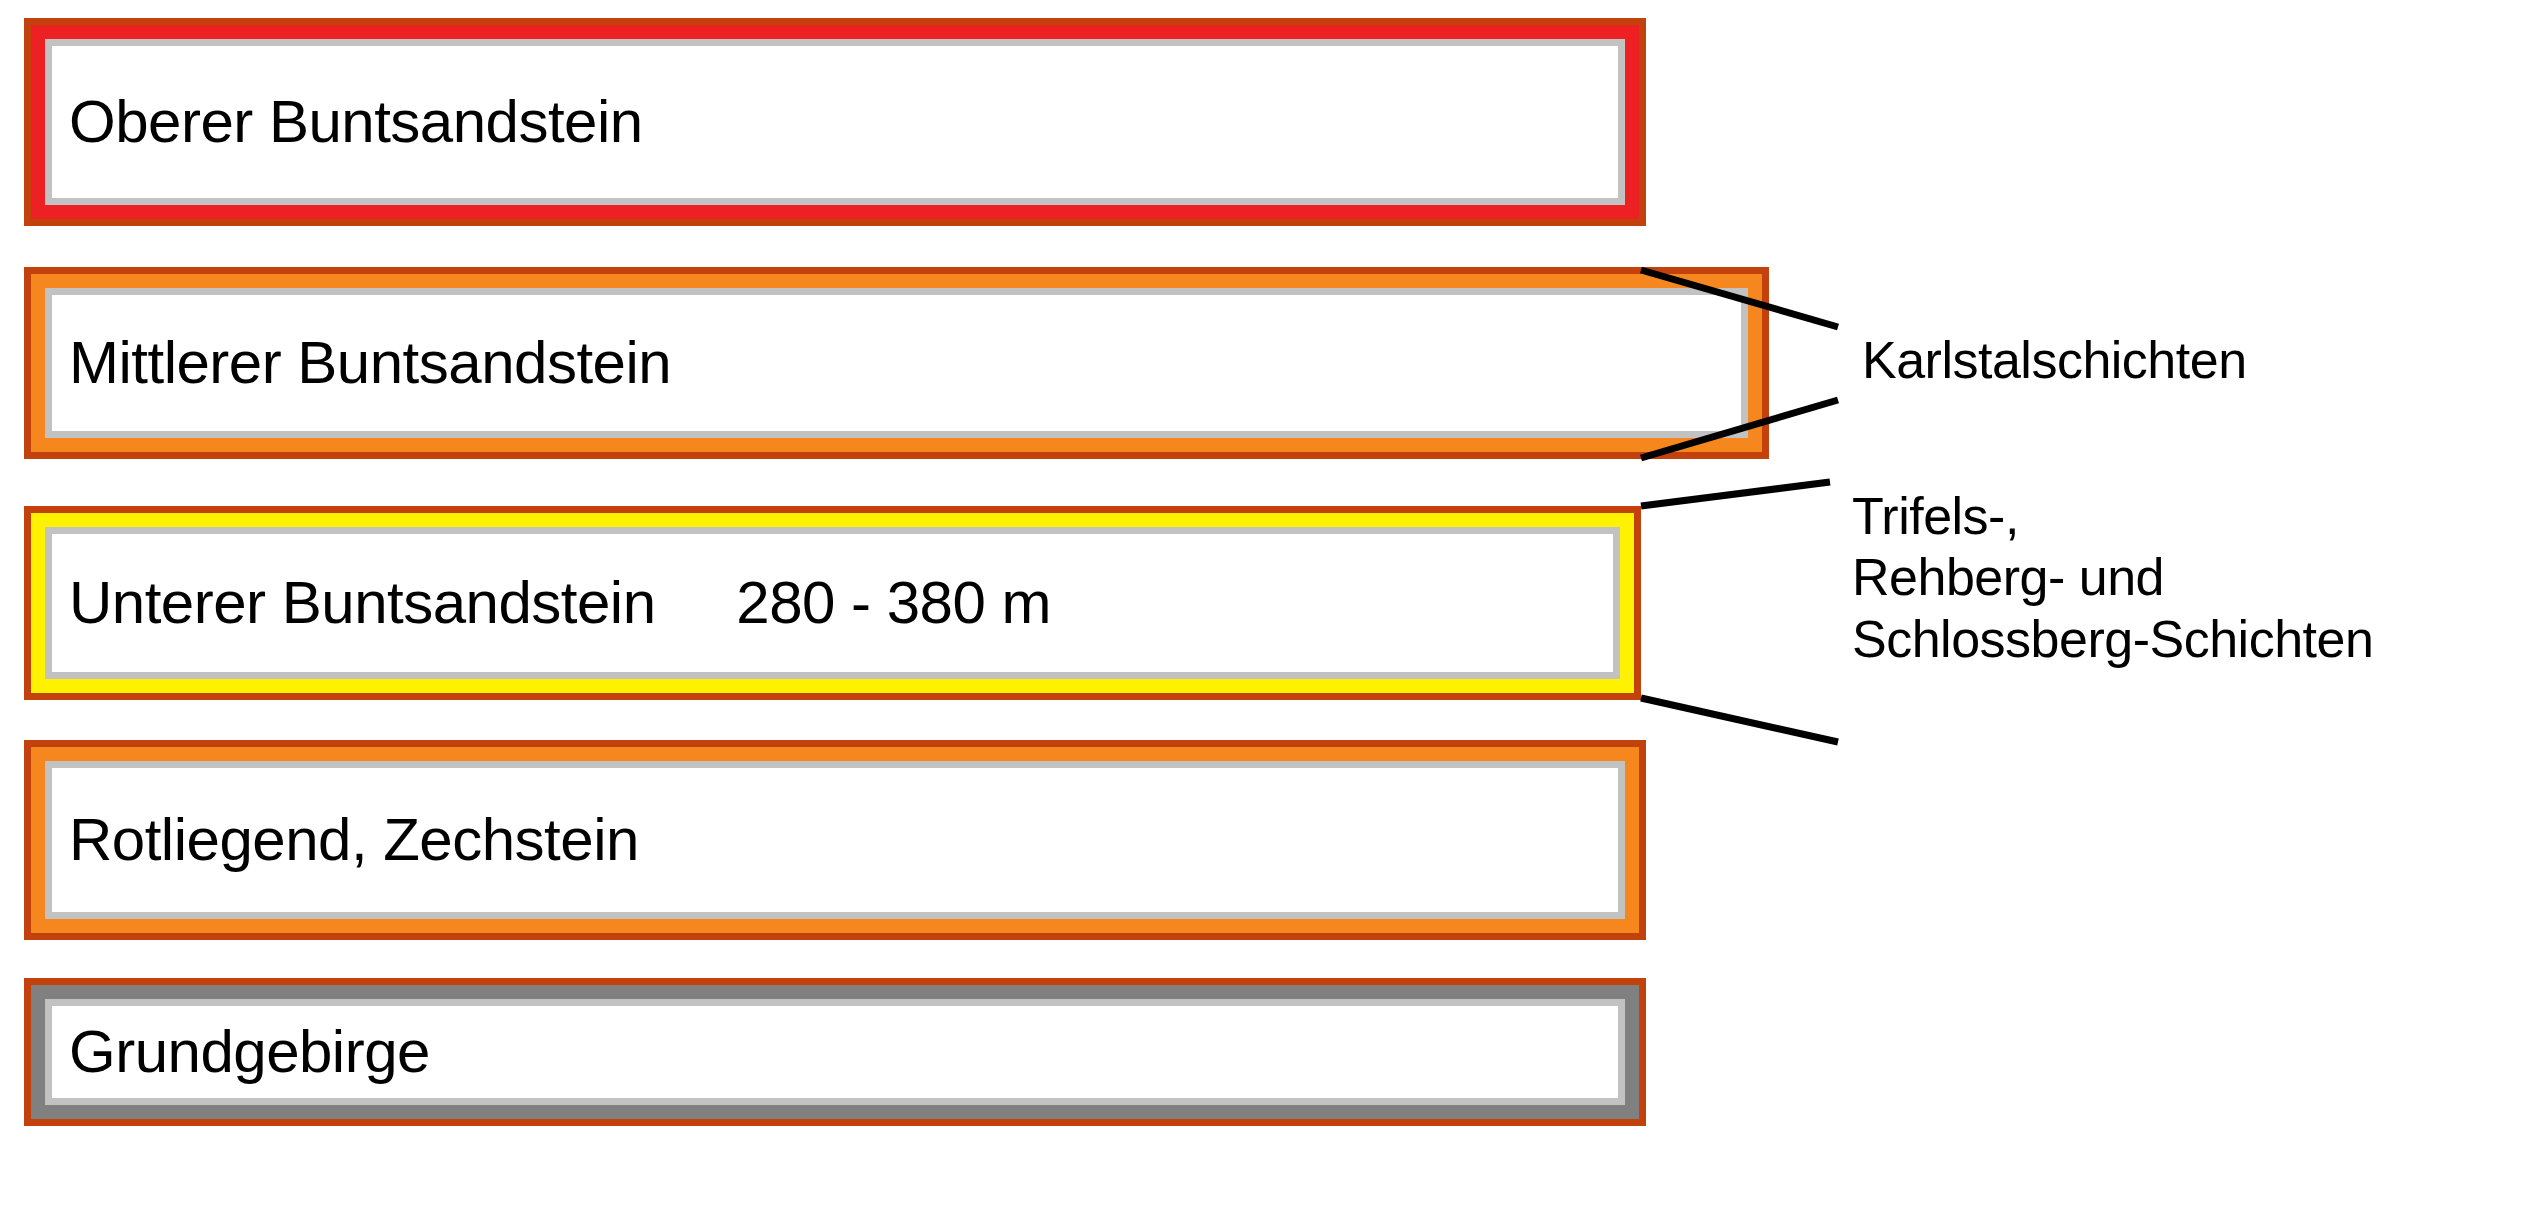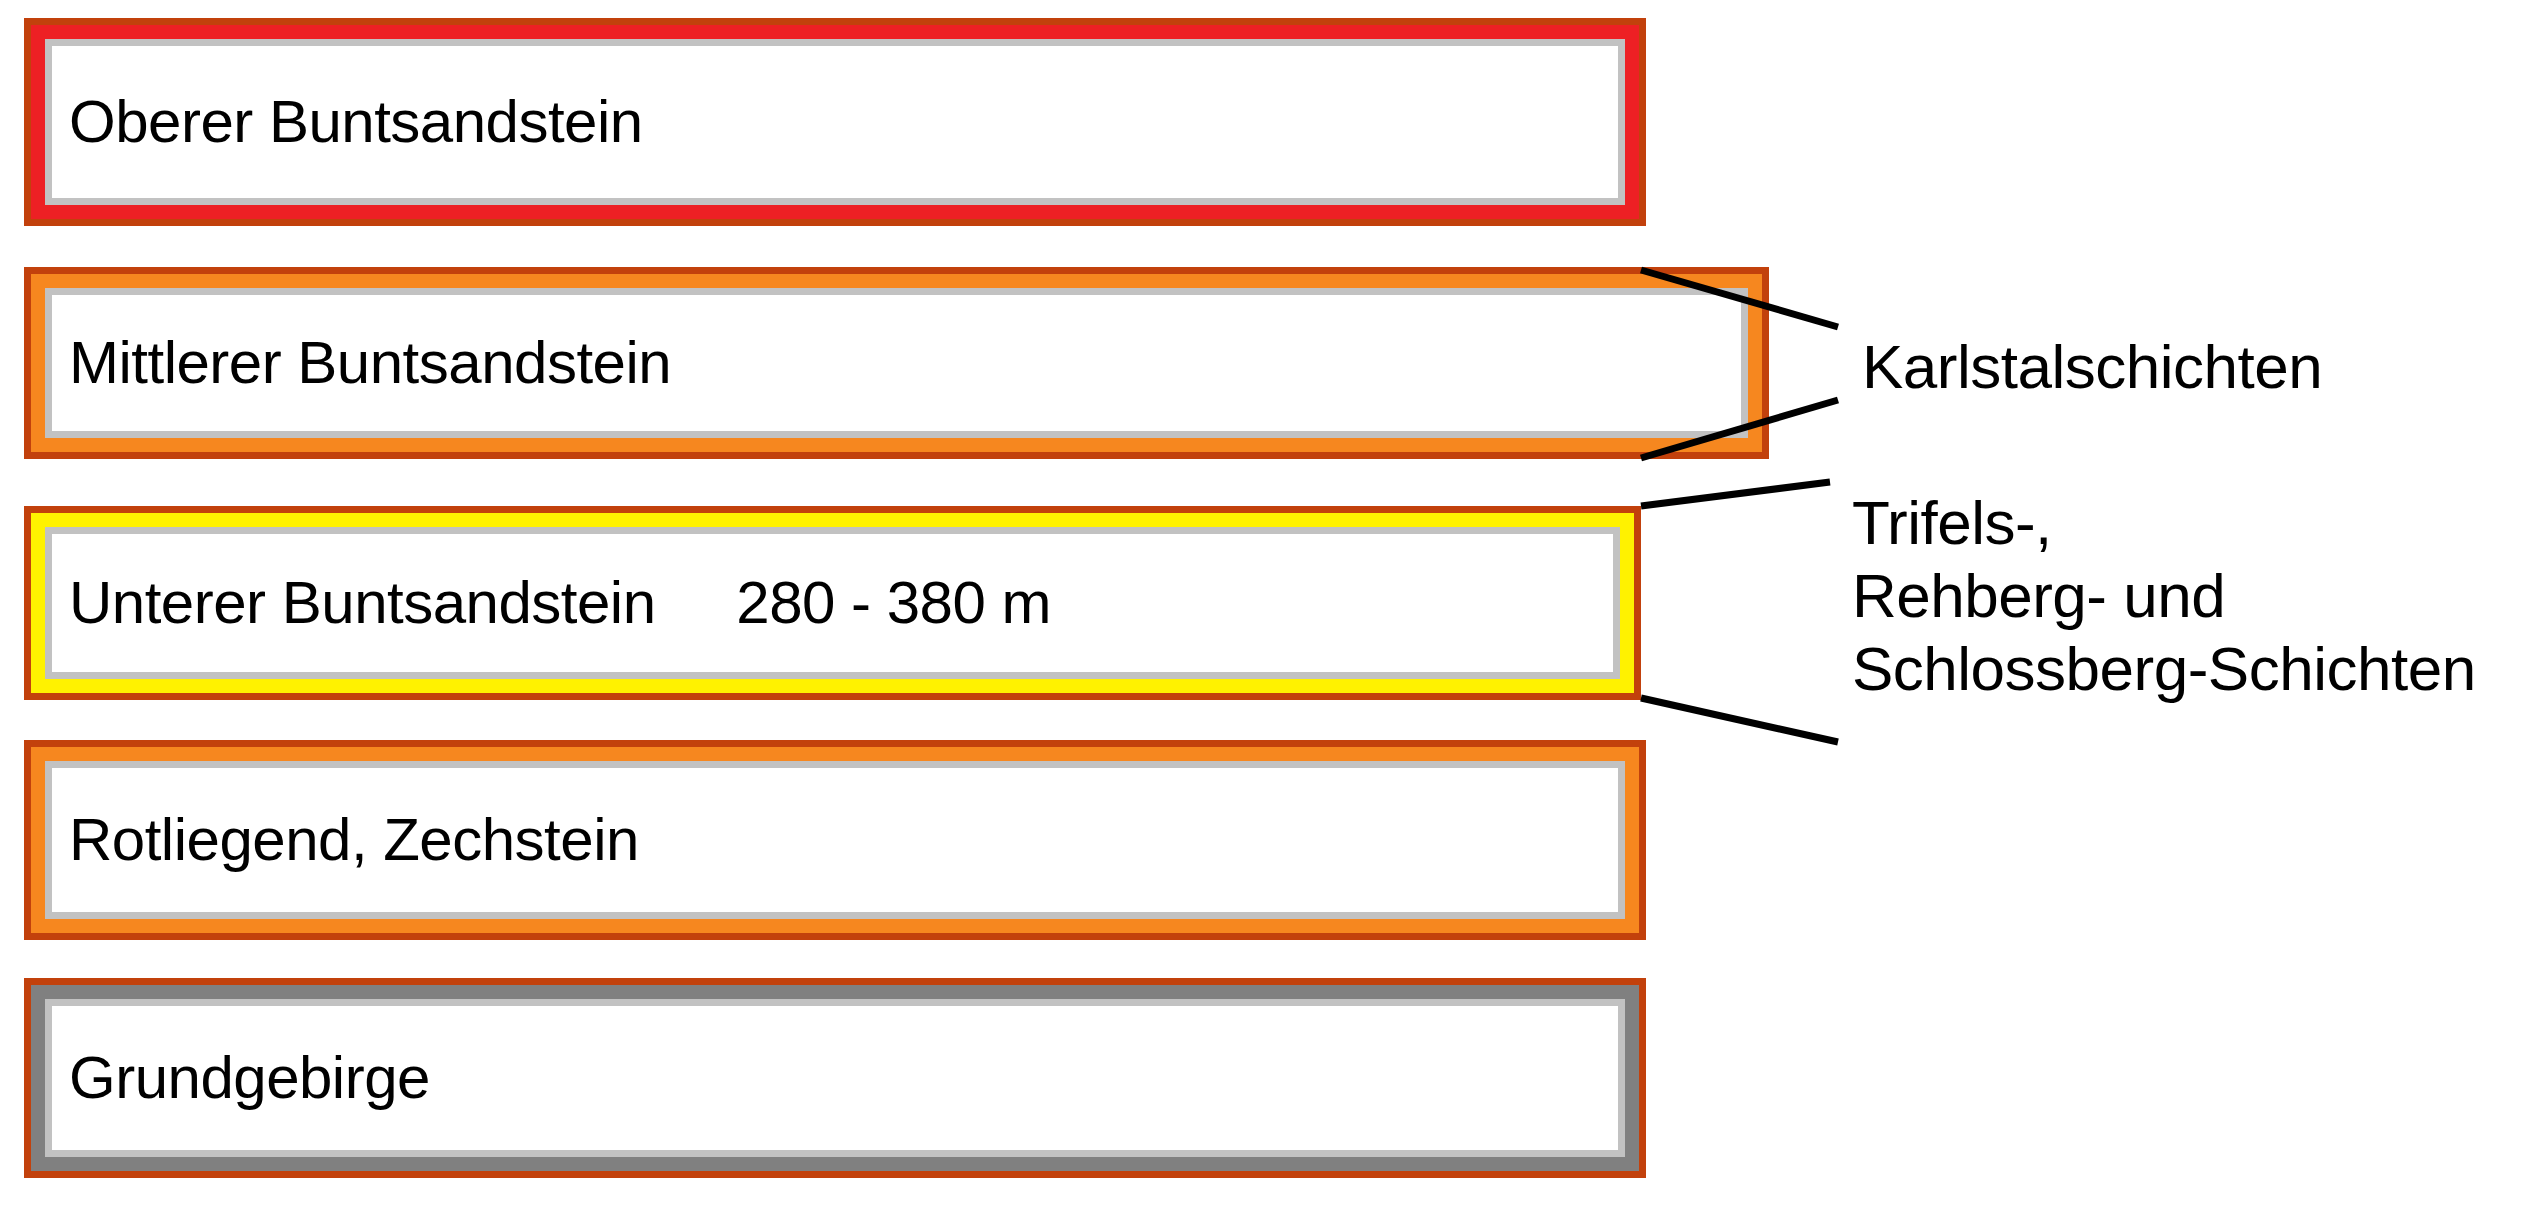--- a/index.html
+++ b/index.html
@@ -68,21 +68,21 @@
     left: 0;
     top: 0;
     width: 2530px;
     height: 1208px;
     pointer-events: none;
   }
   .annot {
     position: absolute;
     color: #000000;
     font-family: "Liberation Sans", "DejaVu Sans", sans-serif;
-    font-size: 62px;
+    font-size: 52px;
     font-stretch: condensed;
     line-height: 1.18;
     white-space: nowrap;
     letter-spacing: -0.5px;
   }
 </style>
 </head>
 <body>
 
 <div id="stage">
@@ -106,21 +106,21 @@
     <div class="box-text box-thick" style="left:44%;">280 - 380 m</div>
   </div>
 
   <div class="strat-box" style="left:24px; top:740px; width:1622px; height:200px;">
     <div class="band" style="border-color:#f6871f;"></div>
     <div class="inner"></div>
     <div class="box-text box-name">Rotliegend, Zechstein</div>
     <div class="box-text box-thick"></div>
   </div>
 
-  <div class="strat-box" style="left:24px; top:978px; width:1622px; height:200px;">
+  <div class="strat-box" style="left:24px; top:978px; width:1622px; height:148px;">
     <div class="band" style="border-color:#808080;"></div>
     <div class="inner"></div>
     <div class="box-text box-name">Grundgebirge</div>
     <div class="box-text box-thick"></div>
   </div>
 
   <svg class="leaders" viewBox="0 0 2530 1208" width="2530" height="1208" xmlns="http://www.w3.org/2000/svg">
 
     <line x1="1641" y1="270" x2="1838" y2="327" stroke="#000000" stroke-width="7"></line>
     <line x1="1641" y1="458" x2="1838" y2="400" stroke="#000000" stroke-width="7"></line>

